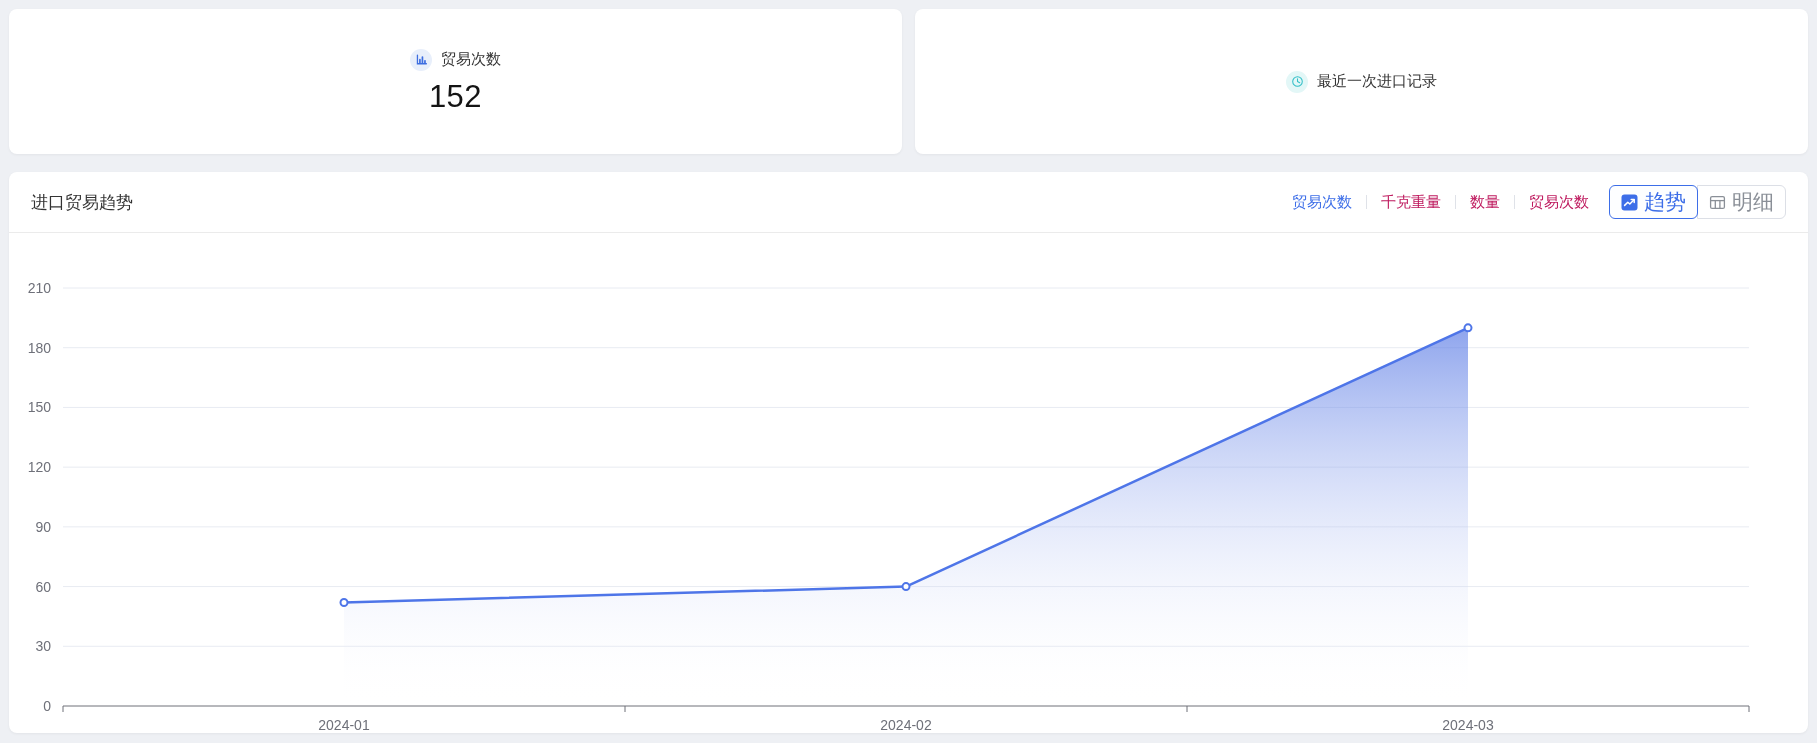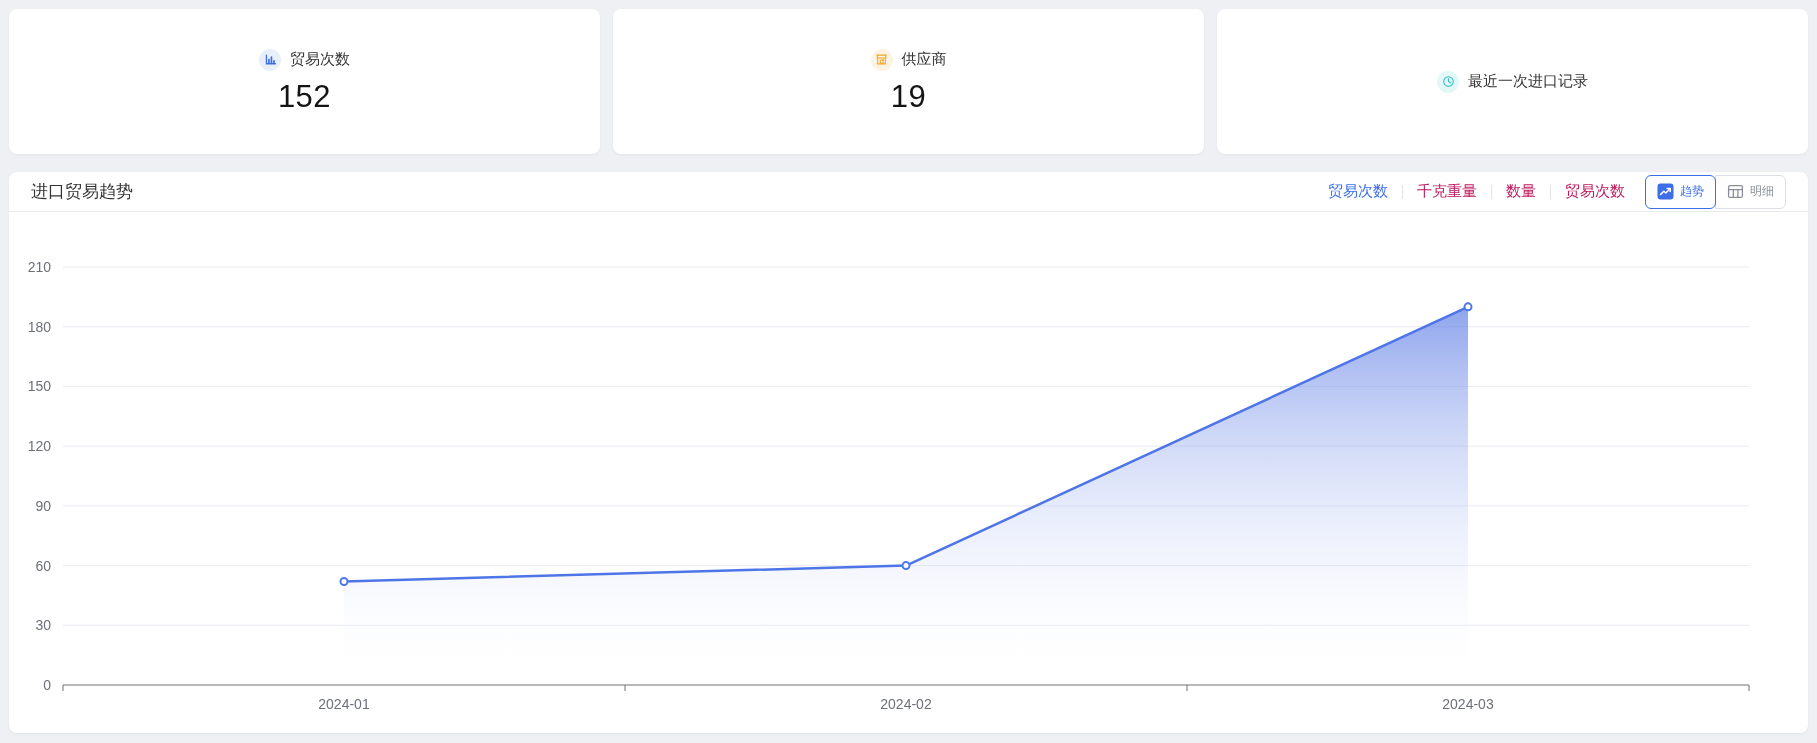--- a/index.html
+++ b/index.html
@@ -25,34 +25,34 @@
     display:flex; align-items:center; justify-content:center; flex:0 0 auto;
   }
   .stat-label { font-size:15px; color:#333333; }
   .stat-value { font-size:31px; color:#141414; margin-top:8px; letter-spacing:0.5px; }
   .chart-card {
     position:absolute; left:9px; right:9px; top:172px; height:561px;
     background:#ffffff; border-radius:8px;
     box-shadow:0 1px 3px rgba(0,0,0,0.05);
   }
   .chart-header {
-    height:40px; padding:0 22px;
+    height:61px; padding:0 22px;
     display:flex; align-items:center; justify-content:space-between;
     border-bottom:1px solid #ebebeb;
   }
   .chart-title { font-size:17px; color:#333333; }
   .header-right { display:flex; align-items:center; }
   .metric-tab { font-size:15px; color:#be185d; cursor:pointer; white-space:nowrap; }
   .metric-tab.active { color:#3d6ee8; }
   .sep { width:1px; height:14px; background:#dfe2e8; margin:0 14px; }
   .toggle-group { display:flex; margin-left:20px; }
   .toggle-btn {
     height:34px; padding:0 11px;
     display:flex; align-items:center; gap:6px;
-    font-size:12px; background:#ffffff; cursor:pointer;
+    font-size:21px; background:#ffffff; cursor:pointer;
     border:1px solid #dcdfe6; color:#8a8f97; white-space:nowrap;
   }
   .toggle-btn.first { border-radius:6px; }
   .toggle-btn.last { border-radius:0 6px 6px 0; margin-left:-1px; }
   .toggle-btn.active { border-color:#3d6ee8; color:#3d6ee8; position:relative; z-index:1; background:#fdfeff; }
   #trend-svg { display:block; }
   #trend-svg text { font-family:"Liberation Sans","DejaVu Sans",sans-serif; }
 </style>
 </head>
 <body>
@@ -67,35 +67,20 @@
           <rect x="5" y="7.2" width="2.1" height="6" rx="1" fill="#3d6ee0"></rect>
           <rect x="8.1" y="4" width="2.1" height="9.2" rx="1" fill="#3d6ee0"></rect>
           <rect x="11.2" y="8.6" width="2.1" height="4.6" rx="1" fill="#3d6ee0"></rect>
         </svg>
       </span>
       <span class="stat-label">贸易次数</span>
     </div>
     <div class="stat-value">152</div>
   </div>
 
-  <div class="stat-card">
-    <div class="stat-head">
-      <span class="icon-circle" style="background:#fdf3e3">
-        <svg width="13" height="13" viewBox="0 0 16 16" fill="none" stroke="#f5a623" stroke-width="1.3" stroke-linecap="round" stroke-linejoin="round">
-          <path d="M2.2 2.6 H13.8"></path>
-          <path d="M3.2 2.6 L2.6 6.1 H13.4 L12.8 2.6"></path>
-          <path d="M3.3 6.1 V13.4 H12.7 V6.1"></path>
-          <path d="M9.9 9.1 a2.1 2.1 0 1 0 0.4 2.2"></path>
-          <path d="M10.4 8.2 v1.2 h-1.2"></path>
-        </svg>
-      </span>
-      <span class="stat-label">供应商</span>
-    </div>
-    <div class="stat-value">19</div>
-  </div>
 
   <div class="stat-card">
     <div class="stat-head">
       <span class="icon-circle" style="background:#e3f7f7">
         <svg width="13" height="13" viewBox="0 0 16 16" fill="none" stroke="#33bfc7" stroke-width="1.3" stroke-linecap="round" stroke-linejoin="round">
           <circle cx="8" cy="8" r="5.9"></circle>
           <path d="M8 4.7 V8 L10.7 9.6"></path>
         </svg>
       </span>
       <span class="stat-label">最近一次进口记录</span>

